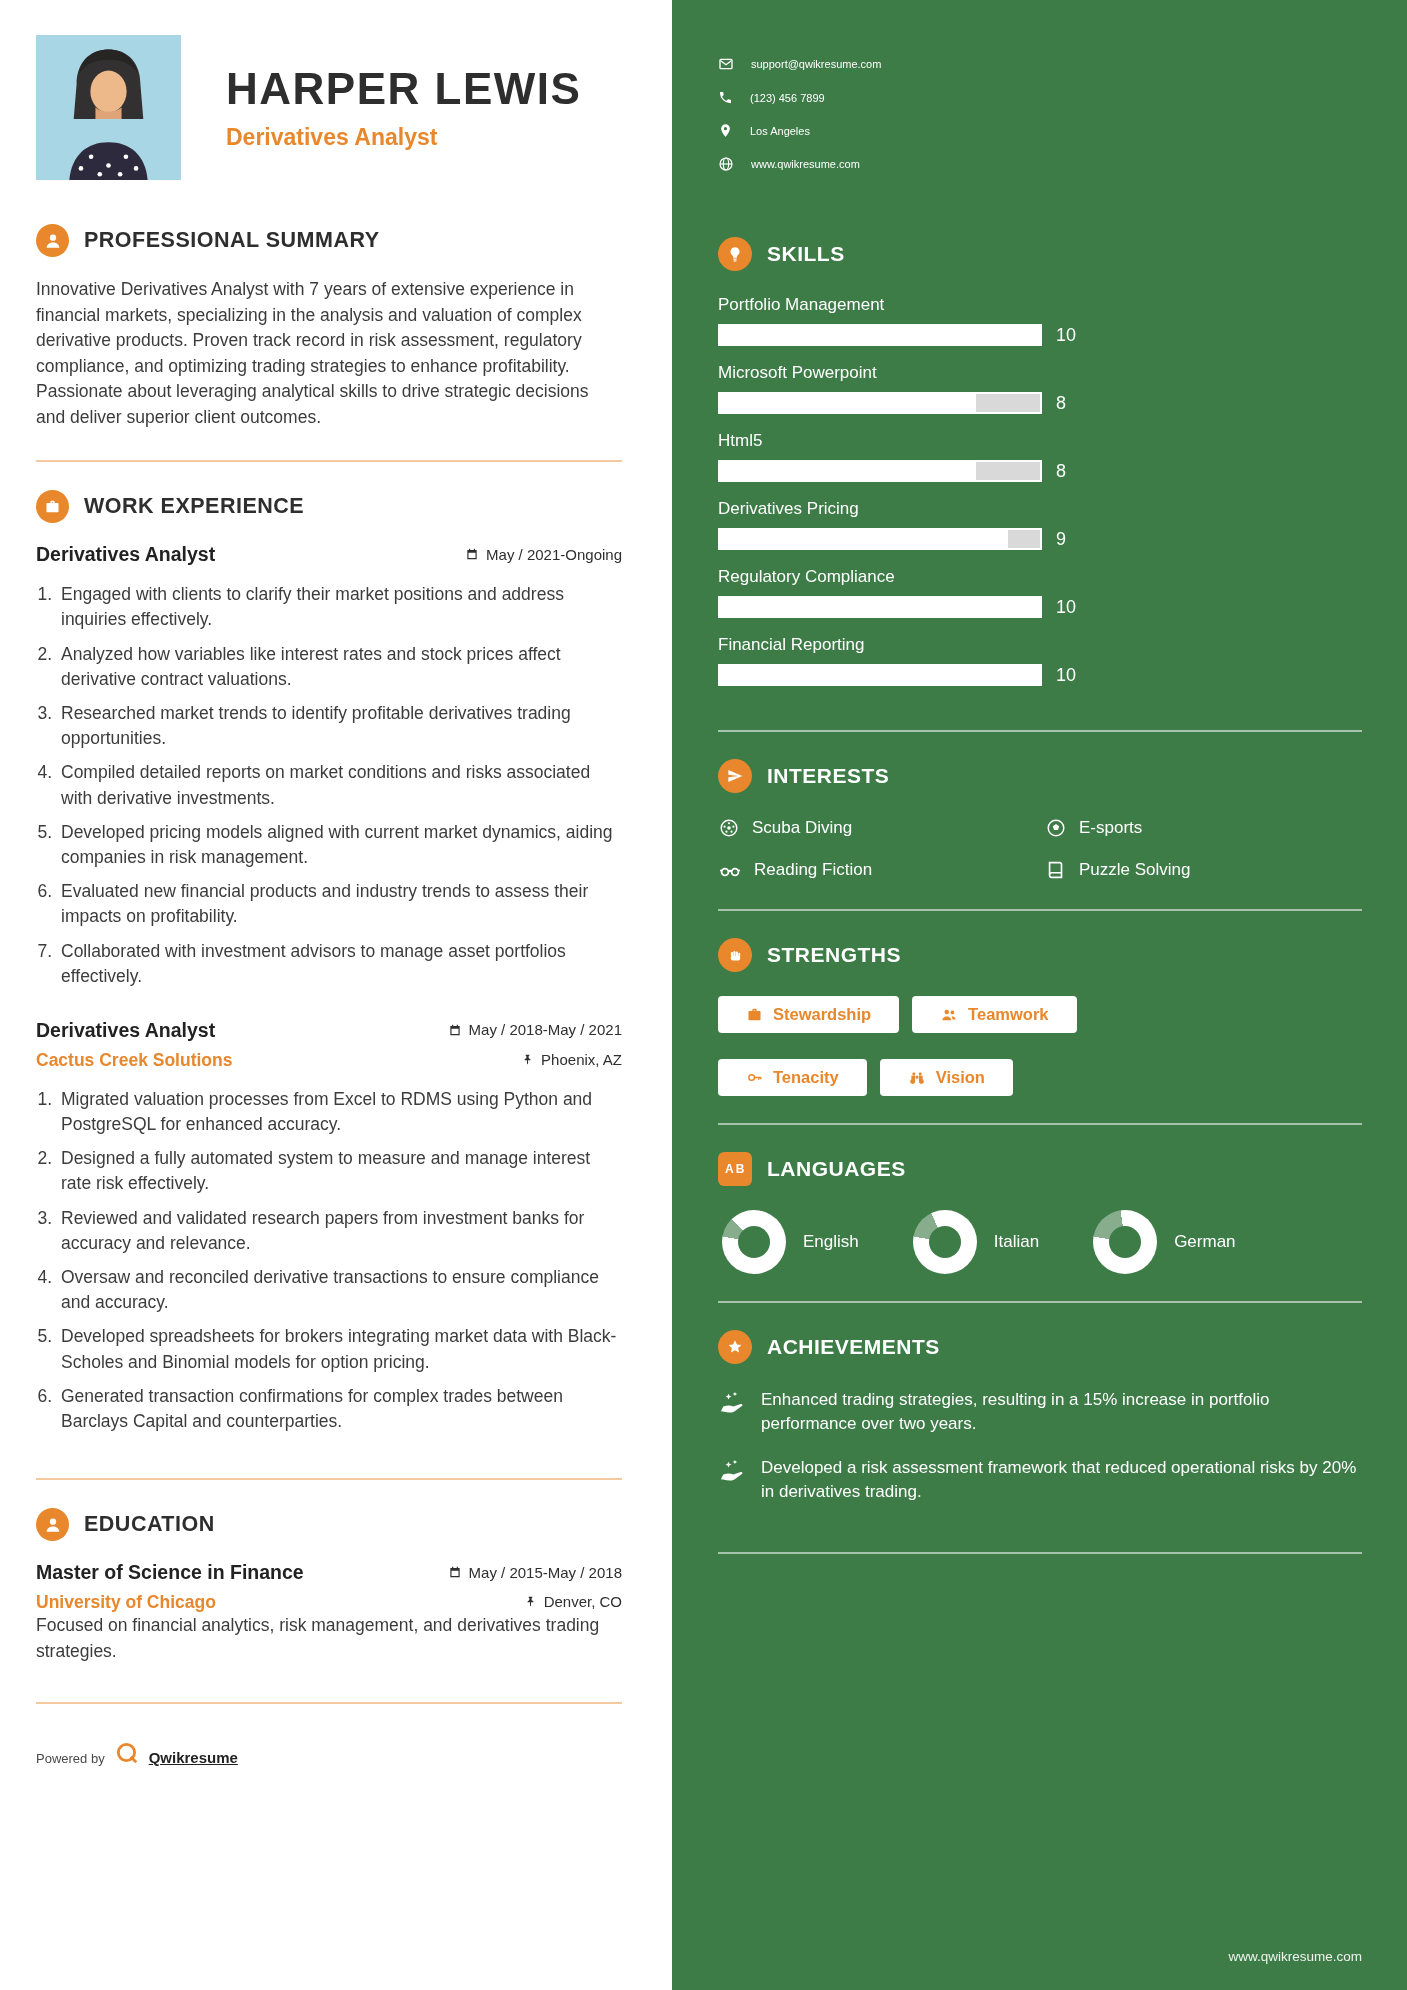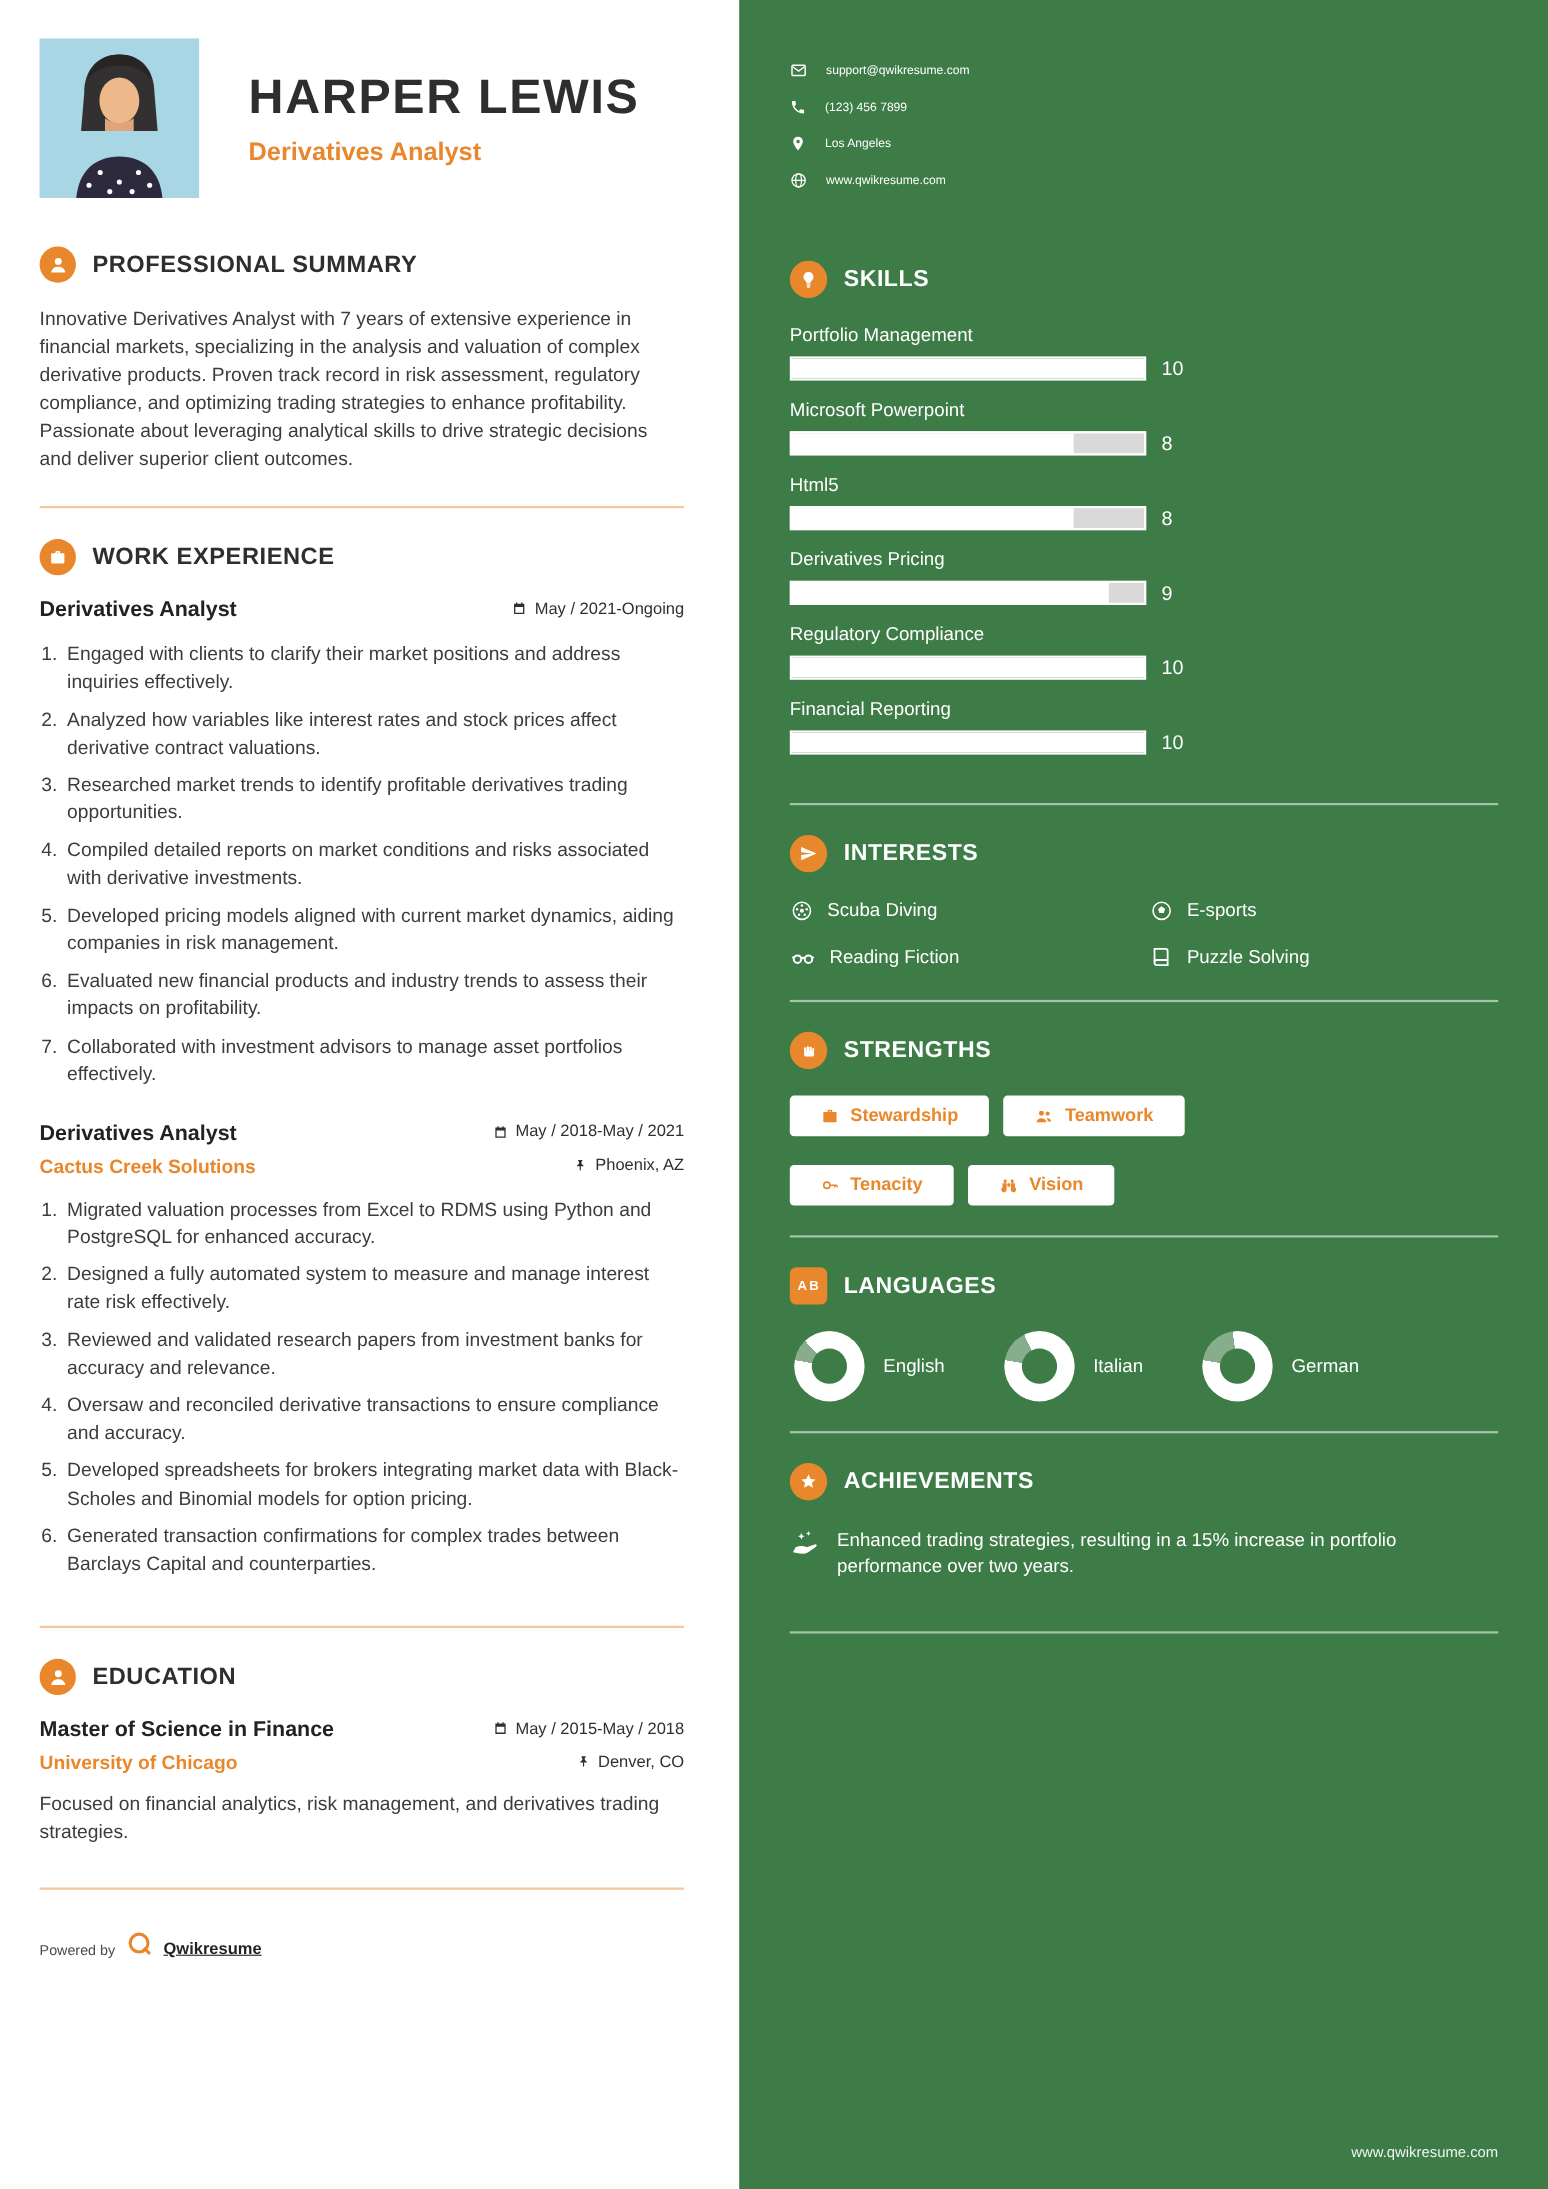--- a/index.html
+++ b/index.html
@@ -39,21 +39,21 @@
   .job { margin-bottom: 30px; }
   .row-split { display: flex; justify-content: space-between; align-items: baseline; }
   .job-title { font-size: 19.5px; font-weight: 700; color: #222; }
   .job-meta { display: flex; align-items: center; gap: 7px; font-size: 15px; color: #2f2f2f; white-space: nowrap; }
   .job-meta svg { flex: none; }
   .row-sub { margin-top: 8px; }
   .company { font-size: 17.5px; font-weight: 600; color: var(--accent-orange, #e8872b); }
   ol.bullets { margin-top: 16px; padding-left: 21px; }
   ol.bullets li { font-size: 17.5px; line-height: 1.44; color: #3c3c3c; margin-bottom: 9px; padding-left: 4px; }
 
-  .edu-desc { margin-top: 14px; }
+  .edu-desc { }
 
   .left-footer { display: flex; align-items: flex-end; gap: 9px; margin-top: 8px; }
   .powered { font-size: 13px; color: #4a4a4a; }
   .brandname { font-size: 15px; font-weight: 700; text-decoration: underline; color: #222; cursor: pointer; }
 
   
   .right {
     width: 735px; flex: none;
     background: var(--sidebar-green, #3d7b47);
     color: #fff;
@@ -494,19 +494,27 @@
       <span class="side-title">ACHIEVEMENTS</span>
     </div>
     <div class="ach-item">
       <svg class="ach-icon" viewBox="0 0 24 24" width="28" height="28" fill="currentColor">
           <path d="M4.5 15c3.2-1.2 6.4-1.2 8.6 0l6.4-2.1c1.2-.4 2 .9 1 1.7L14 19.2c-2.2 1.3-5.4 1.3-8.6.4L2.5 19z"></path>
           <path d="M9 4l.8 1.7 1.7.8-1.7.8L9 9l-.8-1.7-1.7-.8 1.7-.8z"></path>
           <path d="M14.5 2.5l.6 1.2 1.2.6-1.2.6-.6 1.2-.6-1.2-1.2-.6 1.2-.6z"></path>
         </svg>
       <span class="ach-text">Enhanced trading strategies, resulting in a 15% increase in portfolio performance over two years.</span>
     </div>
+    <div class="ach-item">
+      <svg class="ach-icon" viewBox="0 0 24 24" width="28" height="28" fill="currentColor">
+          <path d="M4.5 15c3.2-1.2 6.4-1.2 8.6 0l6.4-2.1c1.2-.4 2 .9 1 1.7L14 19.2c-2.2 1.3-5.4 1.3-8.6.4L2.5 19z"></path>
+          <path d="M9 4l.8 1.7 1.7.8-1.7.8L9 9l-.8-1.7-1.7-.8 1.7-.8z"></path>
+          <path d="M14.5 2.5l.6 1.2 1.2.6-1.2.6-.6 1.2-.6-1.2-1.2-.6 1.2-.6z"></path>
+        </svg>
+      <span class="ach-text">Developed a risk assessment framework that reduced operational risks by 20% in derivatives trading.</span>
+    </div>
   </div>
 
   <hr class="side-div">
 
   <div class="right-footer">www.qwikresume.com</div>
 
 </div>
 
 </body></html>

